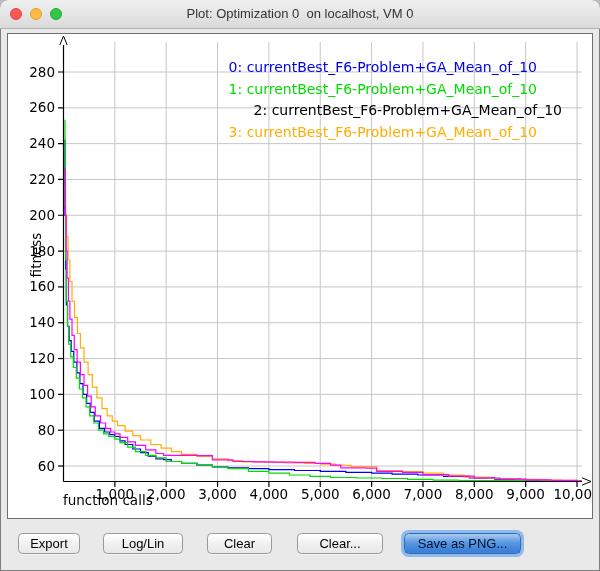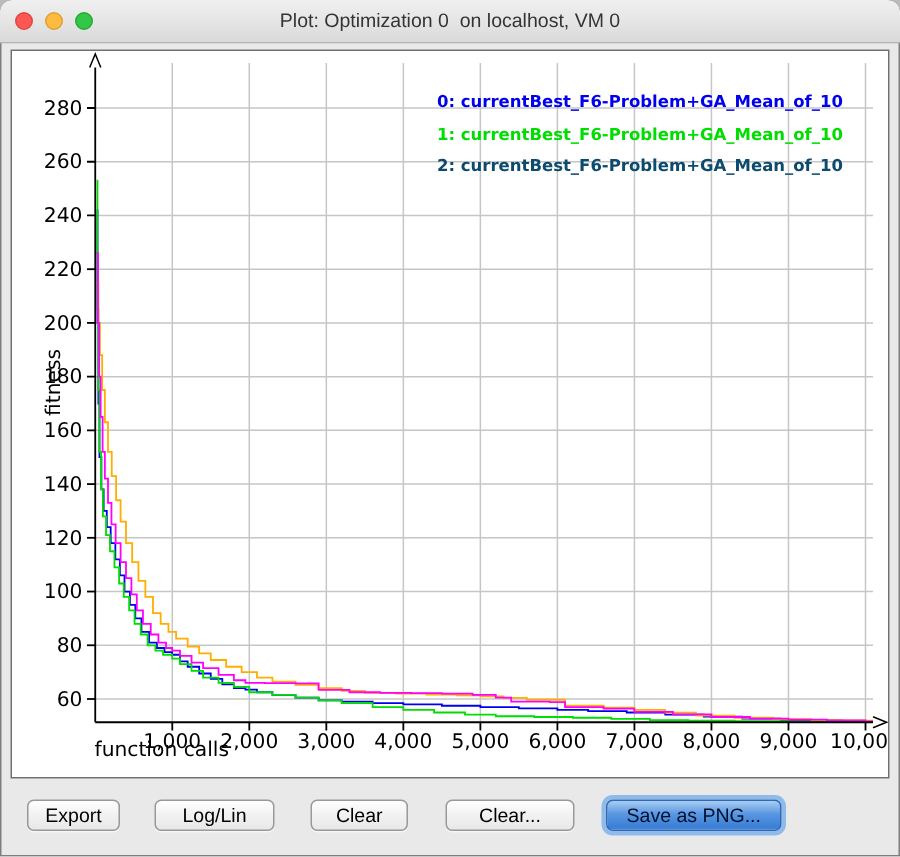--- a/index.html
+++ b/index.html
@@ -33,21 +33,21 @@
     position:absolute;left:-12px;top:213px;width:80px;text-align:center;
     transform:rotate(-90deg);font-family:"DejaVu Sans",sans-serif;
     font-size:13.5px;color:#000;
   }
   .xlabel{
     position:absolute;left:55px;right:10px;top:458px;text-align:left;
     font-family:"DejaVu Sans",sans-serif;font-size:13.5px;color:#000;
   }
   .legend{
     position:absolute;top:23px;right:30px;text-align:left;
-    font-family:"DejaVu Sans",sans-serif;font-size:11px;line-height:21.5px;font-weight:bold;
+    font-family:"DejaVu Sans",sans-serif;font-size:14px;line-height:21.5px;
   }
   .legend-row{white-space:pre;}
   .btn-row{position:absolute;left:0;top:533px;width:100%;height:24px;}
   .mac-btn{
     position:absolute;top:0;height:21px;
     background:linear-gradient(#ffffff,#f2f2f2 45%,#e8e8e8);
     border:1px solid #999;border-radius:4.5px;
     font-family:"Liberation Sans",sans-serif;font-size:13px;color:#000;
     padding:0;box-shadow:0 1px 0 rgba(255,255,255,.6);
   }
@@ -145,21 +145,22 @@
         <line x1="517.65" y1="447.5" x2="517.65" y2="453" stroke="#000" stroke-width="1.2"></line>
         <text x="517.65" y="464.5" text-anchor="middle" font-family="DejaVu Sans, sans-serif" font-size="13.5" fill="#000">9,000</text>
         <line x1="569" y1="447.5" x2="569" y2="453" stroke="#000" stroke-width="1.2"></line>
         <text x="569" y="464.5" text-anchor="middle" font-family="DejaVu Sans, sans-serif" font-size="13.5" fill="#000">10,000</text>
       </svg>
     <div class="ylabel">fitness</div>
     <div class="xlabel">function calls</div>
     <div class="legend" id="legend">
         <div class="legend-row" style="color: rgb(0, 0, 238);">0: currentBest_F6-Problem+GA_Mean_of_10</div>
         <div class="legend-row" style="color: rgb(0, 221, 0);">1: currentBest_F6-Problem+GA_Mean_of_10</div>
-        <div class="legend-row" style="color: #0c4a6e;">2: currentBest_F6-Problem+GA_Mean_of_10</div>
+        <div class="legend-row" style="color: #000000; margin-left: 25px;">2: currentBest_F6-Problem+GA_Mean_of_10</div>
+        <div class="legend-row" style="color: rgb(255, 174, 0);">3: currentBest_F6-Problem+GA_Mean_of_10</div>
       </div>
   </div>
 
   <div class="btn-row">
     <button class="mac-btn" style="left:18px;width:62px">Export</button>
     <button class="mac-btn" style="left:103px;width:80px">Log/Lin</button>
     <button class="mac-btn" style="left:207px;width:65px">Clear</button>
     <button class="mac-btn" style="left:297px;width:86px">Clear...</button>
     <button class="mac-btn default" style="left:404px;width:117px">Save as PNG...</button>
   </div>

